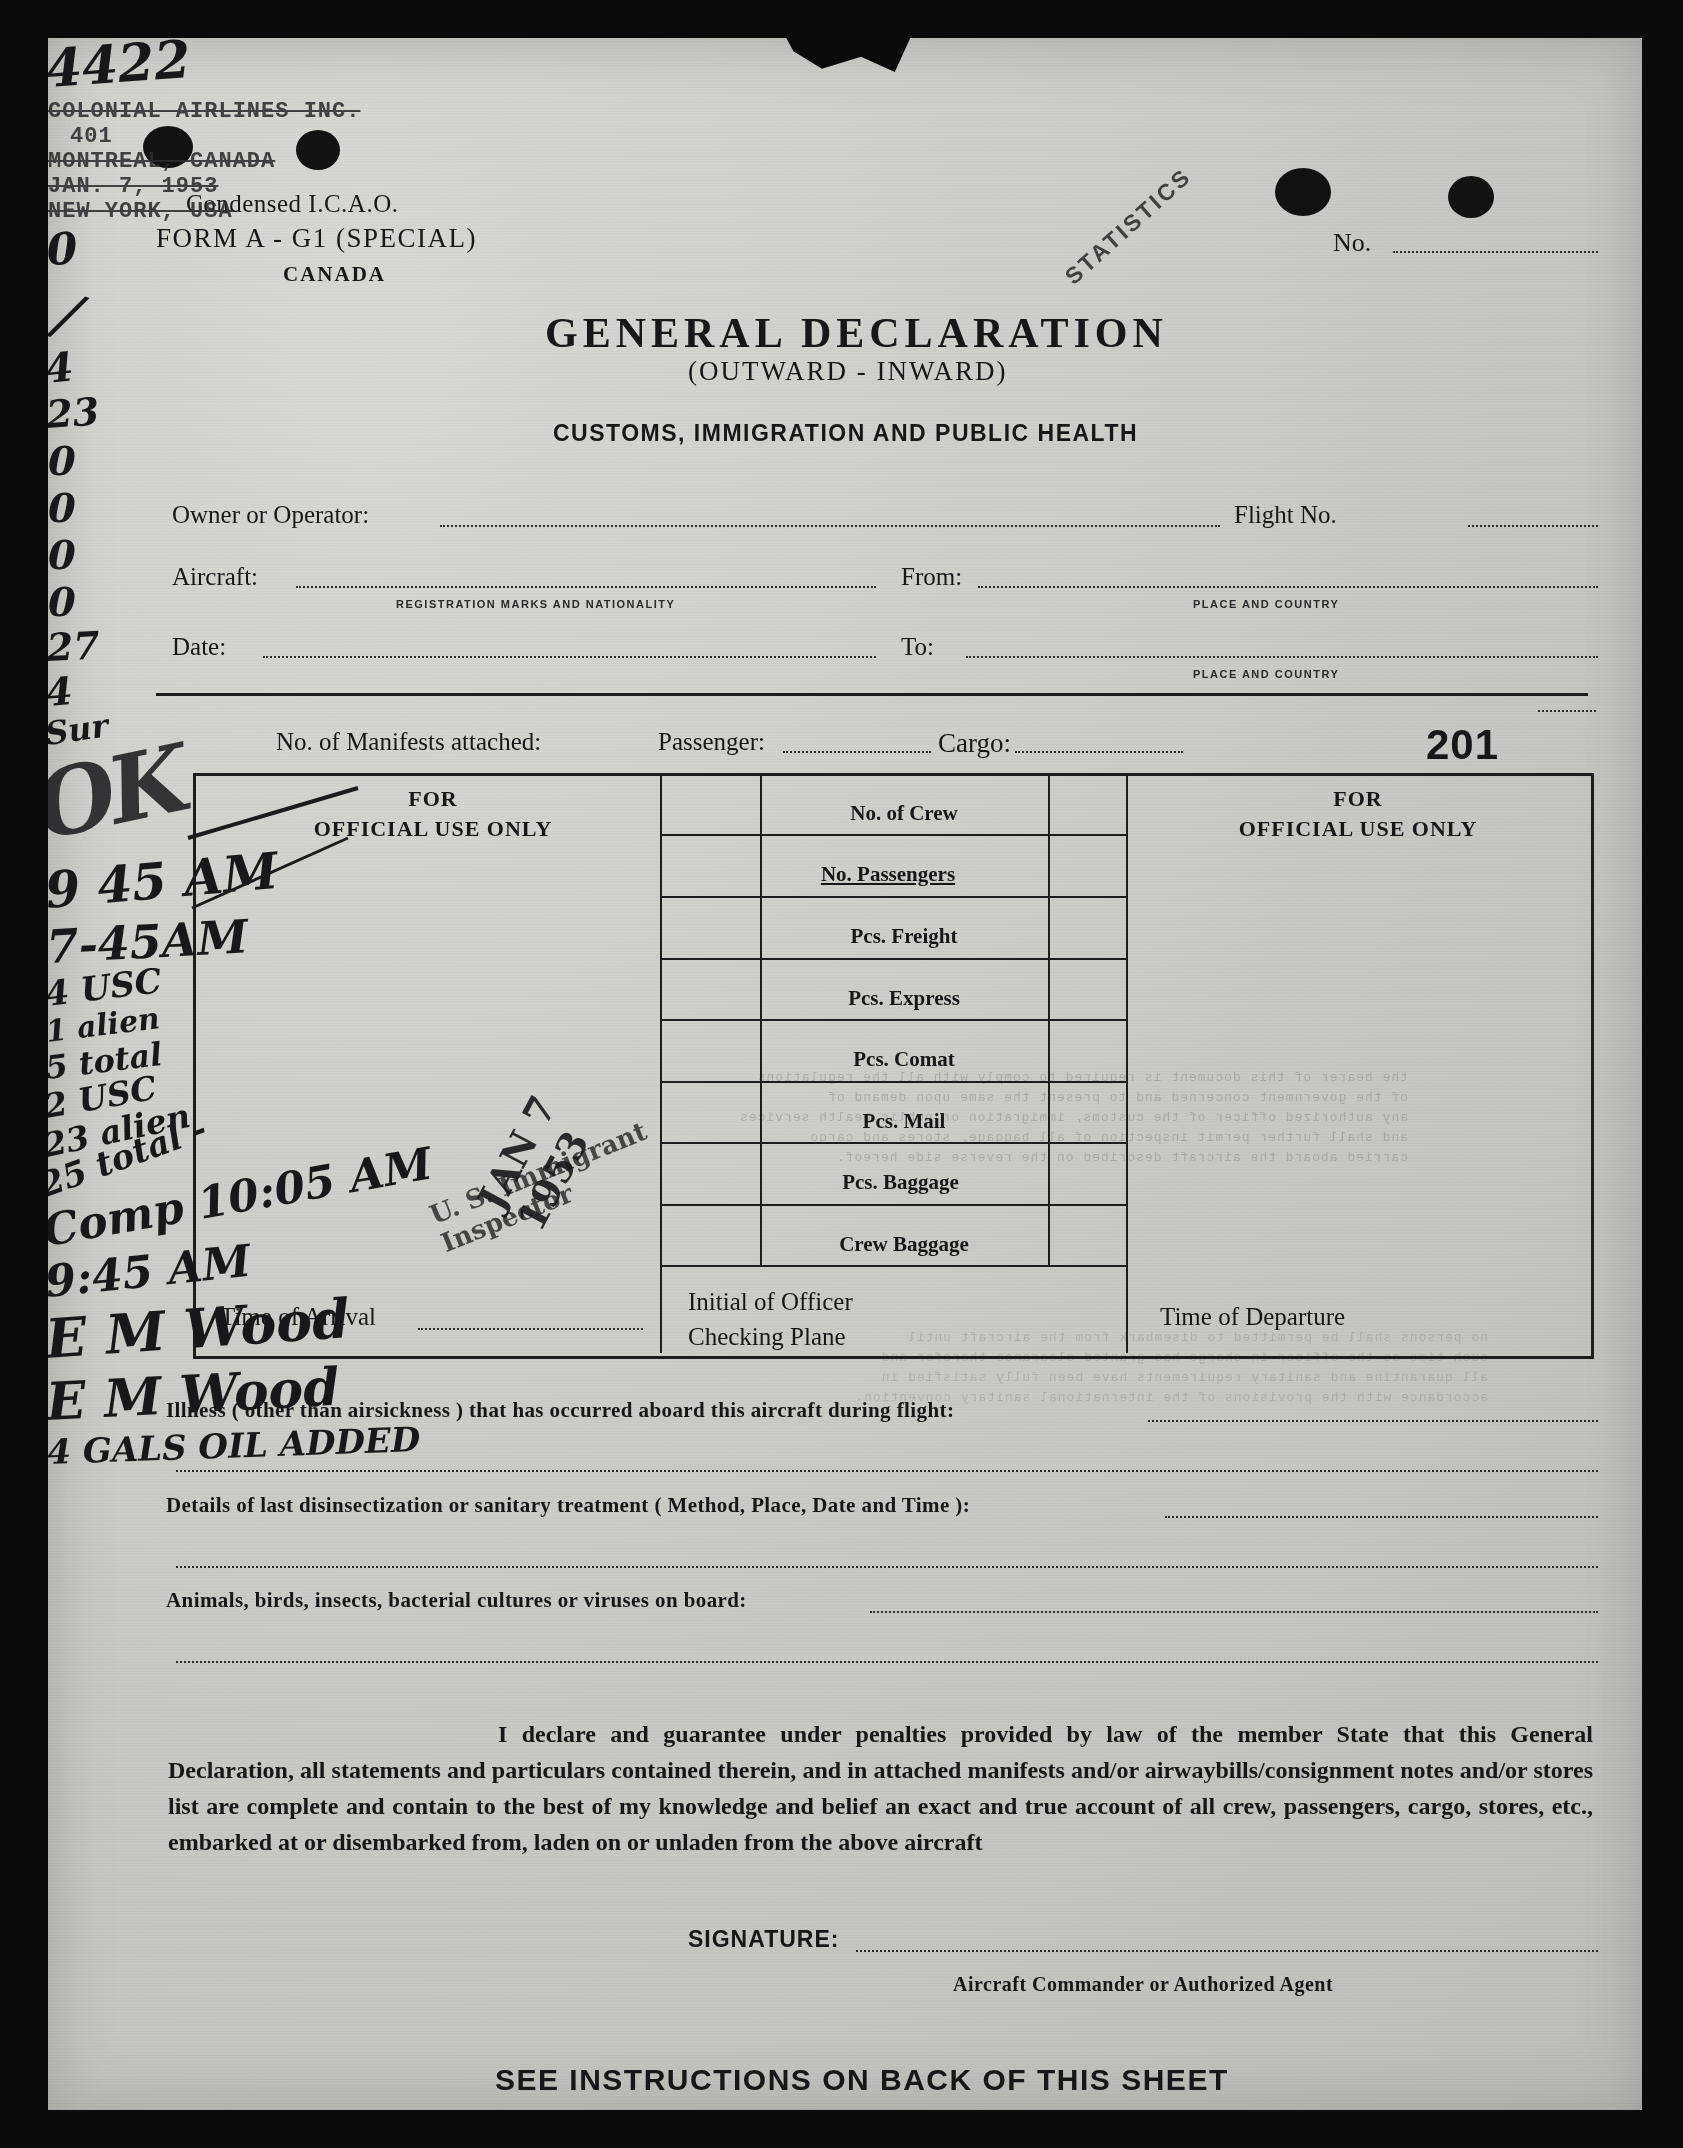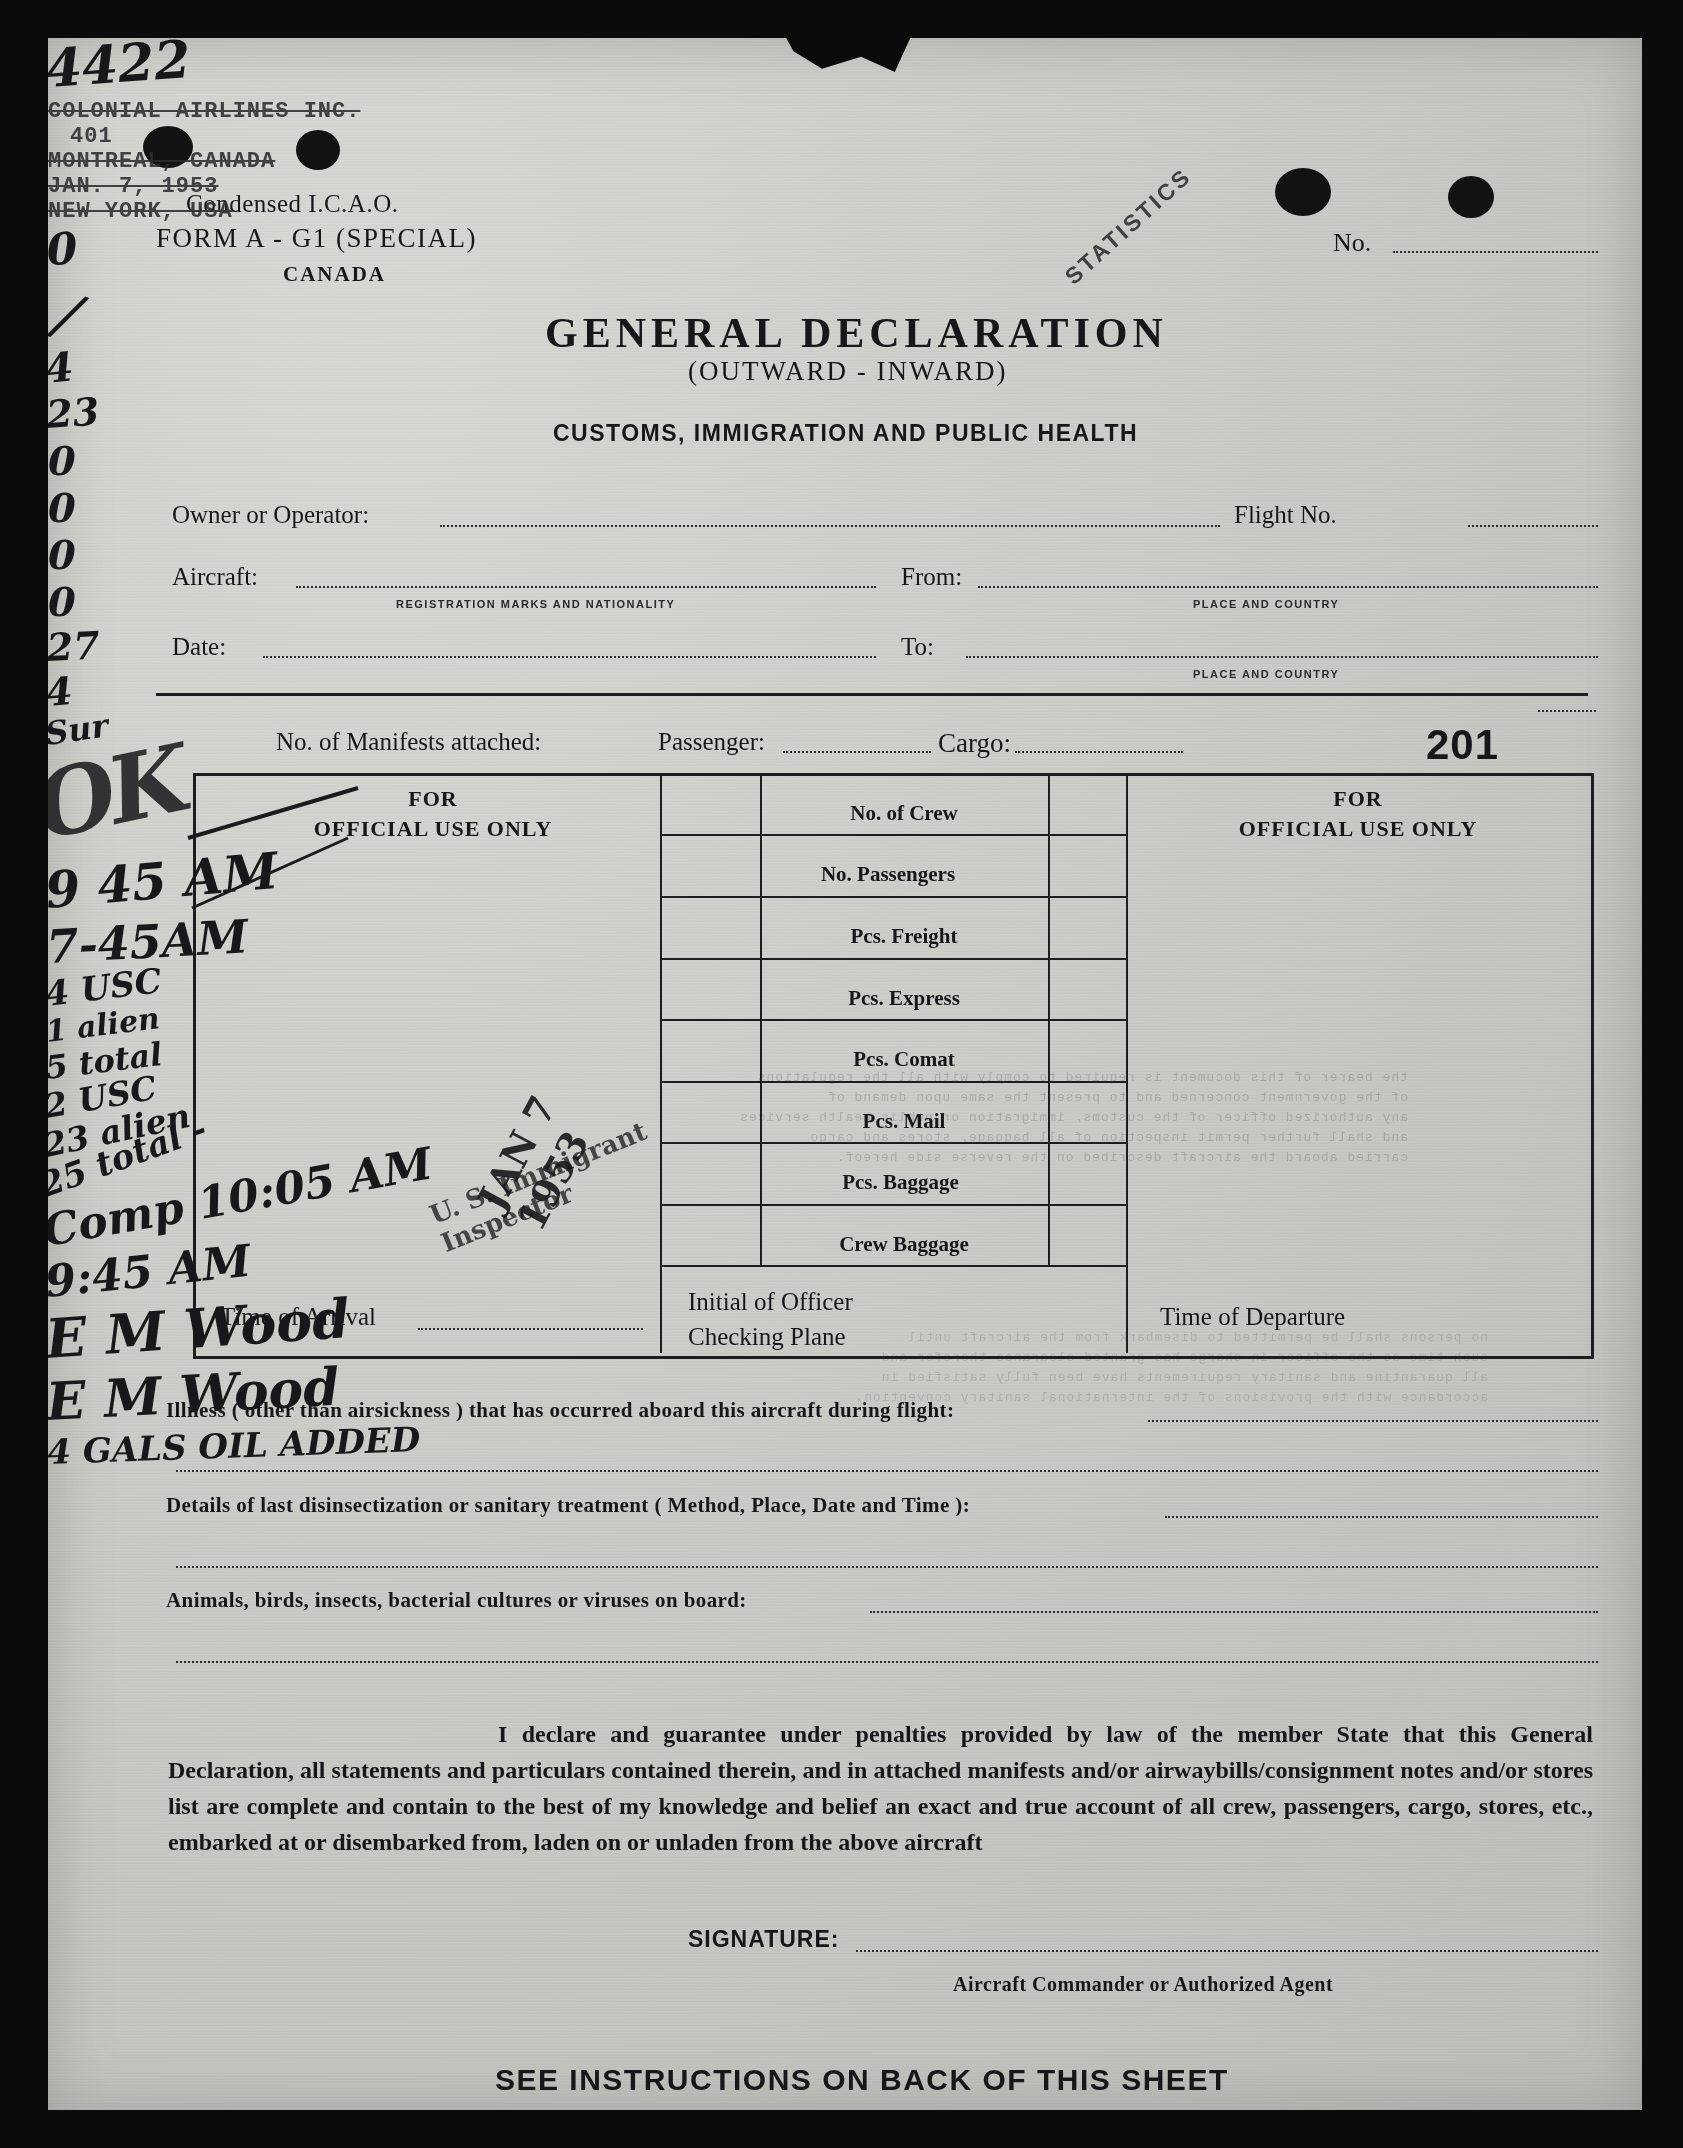--- a/index.html
+++ b/index.html
@@ -252,21 +252,21 @@
 
     <div class="tbl-row-line" style="left:622px; top:796px; width:80px;"></div>
 
     <div class="official" style="left:175px; top:748px; width:420px;">FOR</div>
     <div class="official" style="left:175px; top:778px; width:420px;">OFFICIAL USE ONLY</div>
 
     <div class="official" style="left:1090px; top:748px; width:440px;">FOR</div>
     <div class="official" style="left:1090px; top:778px; width:440px;">OFFICIAL USE ONLY</div>
 
     <div class="rowlabel" style="left:712px; top:763px; width:288px;">No. of Crew</div>
-    <div class="rowlabel" style="left:712px; top:824px; width:256px;">No. Passengers</div>
+    <div class="rowlabel" style="left:712px; top:824px; width:256px;text-decoration:underline;">No. Passengers</div>
     <div class="rowlabel" style="left:712px; top:886px; width:288px;">Pcs. Freight</div>
     <div class="rowlabel" style="left:712px; top:948px; width:288px;">Pcs. Express</div>
     <div class="rowlabel" style="left:712px; top:1009px; width:288px;">Pcs. Comat</div>
     <div class="rowlabel" style="left:712px; top:1071px; width:288px;">Pcs. Mail</div>
     <div class="rowlabel" style="left:712px; top:1132px; width:281px;">Pcs. Baggage</div>
     <div class="rowlabel" style="left:712px; top:1194px; width:288px;">Crew Baggage</div>
 
     <div class="hand" style="left:1008px; top:755px; font-size:40px; transform:rotate(-6deg);">4</div>
     <div class="hand" style="left:1003px; top:818px; font-size:38px; transform:rotate(-4deg);">23</div>
     <div class="hand" style="left:1013px; top:880px; font-size:40px;">0</div>

